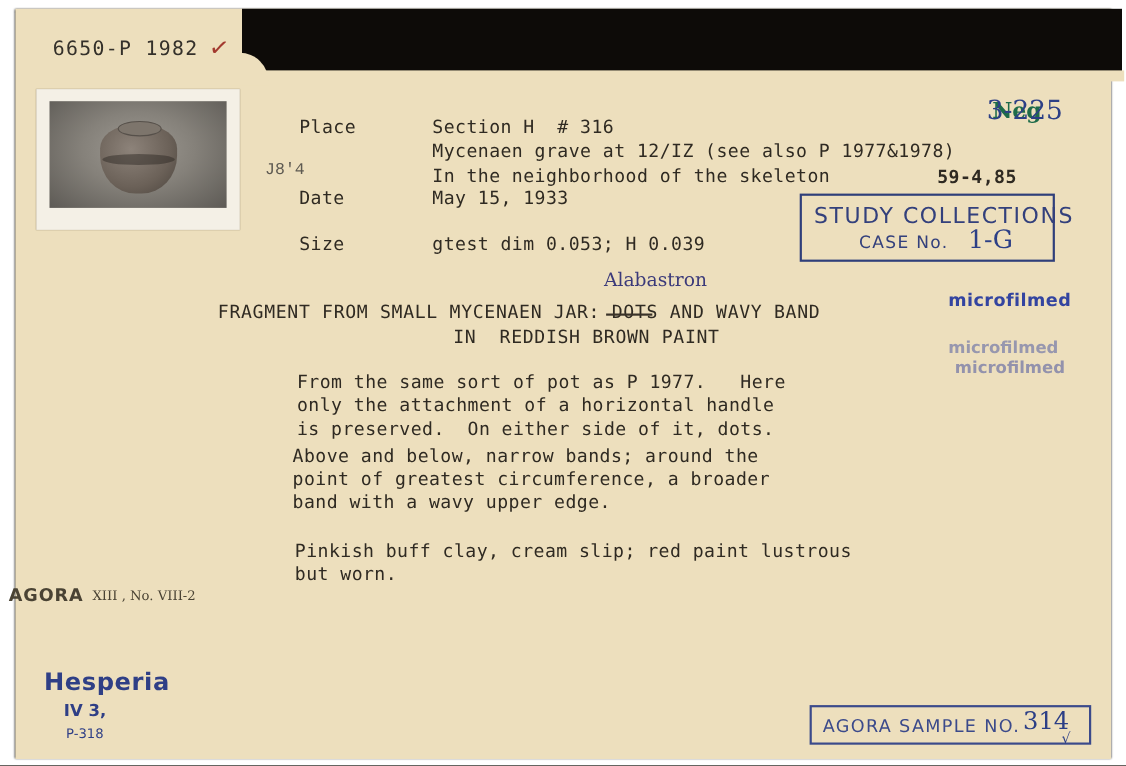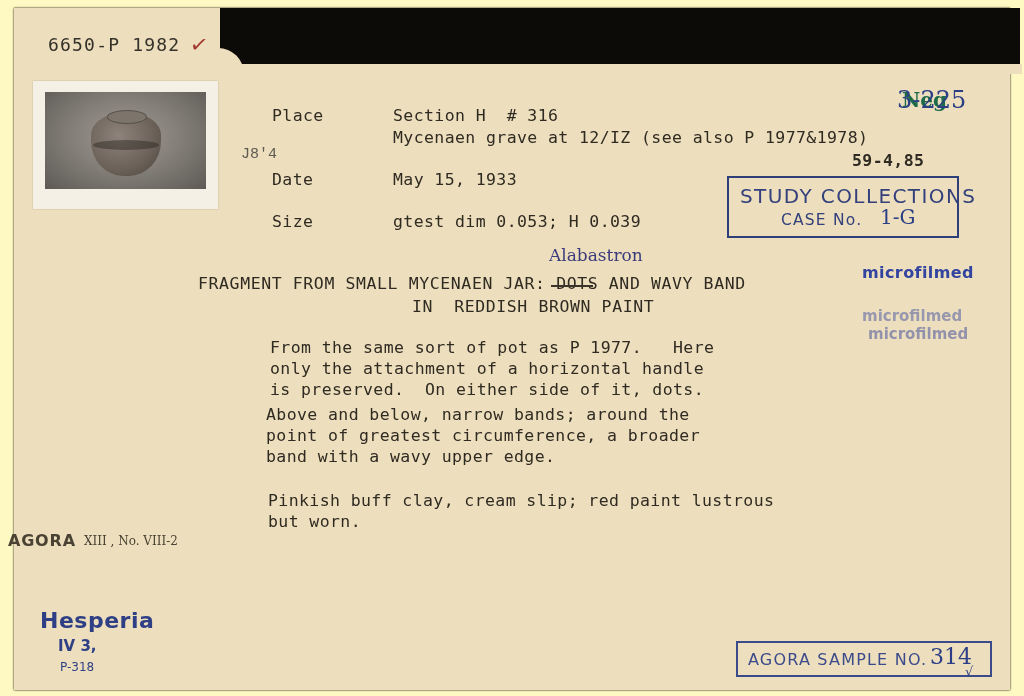--- a/index.html
+++ b/index.html
@@ -4,21 +4,21 @@
 <style>
   html, body {
     margin: 0;
     padding: 0;
     background: #000000;
   }
   .page {
     position: relative;
     width: 1024px;
     height: 696px;
-    background: #fef9c3;
+    background: #ffffff;
     overflow: hidden;
     font-family: "DejaVu Sans Mono", monospace;
   }
   
   .card {
     position: absolute;
     left: 14px;
     top: 8px;
     width: 996px;
     height: 682px;
@@ -186,21 +186,21 @@
     font-size: 15.5px;
     letter-spacing: 1.2px;
     margin-left: 41px;
   }
   .case-no-value {
     position: absolute;
     left: 880px;
     top: 205px;
     font-family: "DejaVu Serif", serif;
     color: #2c3f86;
-    font-size: 20px;
+    font-size: 23px;
   }
 
   
   .microfilm1 {
     position: absolute;
     left: 862px;
     top: 263px;
     font-family: "DejaVu Sans", sans-serif;
     font-weight: bold;
     color: #3344a0;
@@ -344,20 +344,21 @@
     </div>
   </div>
   <div class="pencil" style="left:241px; top:146px;">J8'4</div>
 
   <div class="ink-green" style="left:855px; top:88px;">Neg</div>
   <div class="ink-blue" style="left:897px; top:86px; font-size:24px;">3-225</div>
 
   <div class="typed field-label" style="left:272px; top:105px;">Place</div>
   <div class="typed field-value" style="left:393px; top:105px;">Section H  # 316</div>
   <div class="typed field-value" style="left:393px; top:127px;">Mycenaen grave at 12/IZ (see also P 1977&amp;1978)</div>
+  <div class="typed field-value" style="left:393px; top:149px;">In the neighborhood of the skeleton</div>
   <div class="typed field-value" style="left:852px; top:150px; font-weight:bold;">59-4,85</div>
 
   <div class="typed field-label" style="left:272px; top:169px;">Date</div>
   <div class="typed field-value" style="left:393px; top:169px;">May 15, 1933</div>
 
   <div class="typed field-label" style="left:272px; top:211px;">Size</div>
   <div class="typed field-value" style="left:393px; top:211px;">gtest dim 0.053; H 0.039</div>
 
   <div class="study-box"></div>
   <div class="study-line1">STUDY COLLECTIONS</div>

